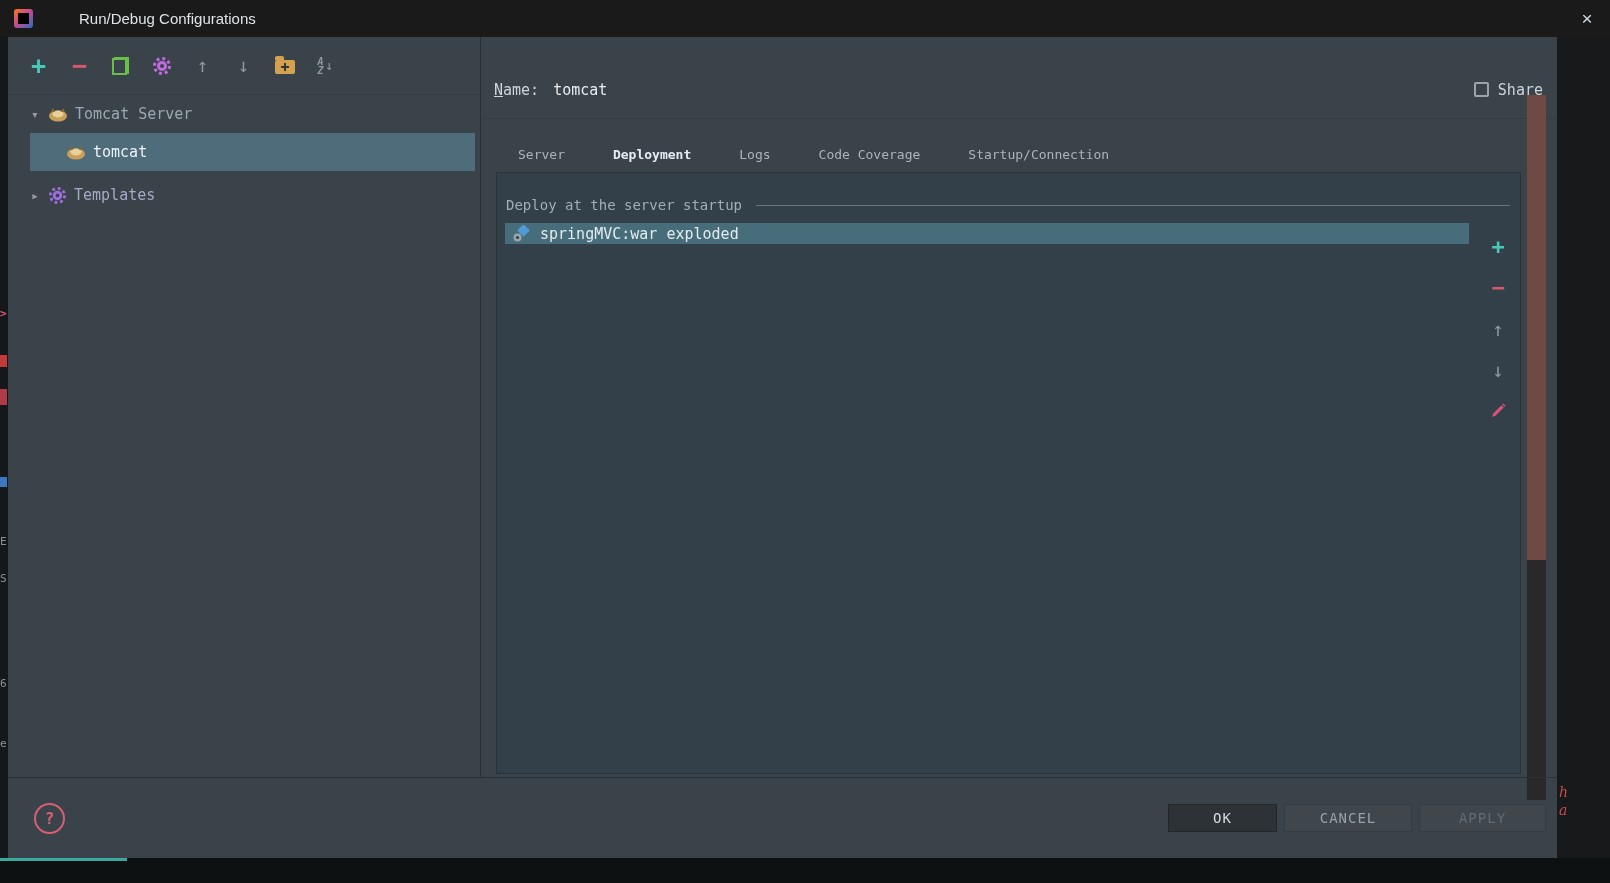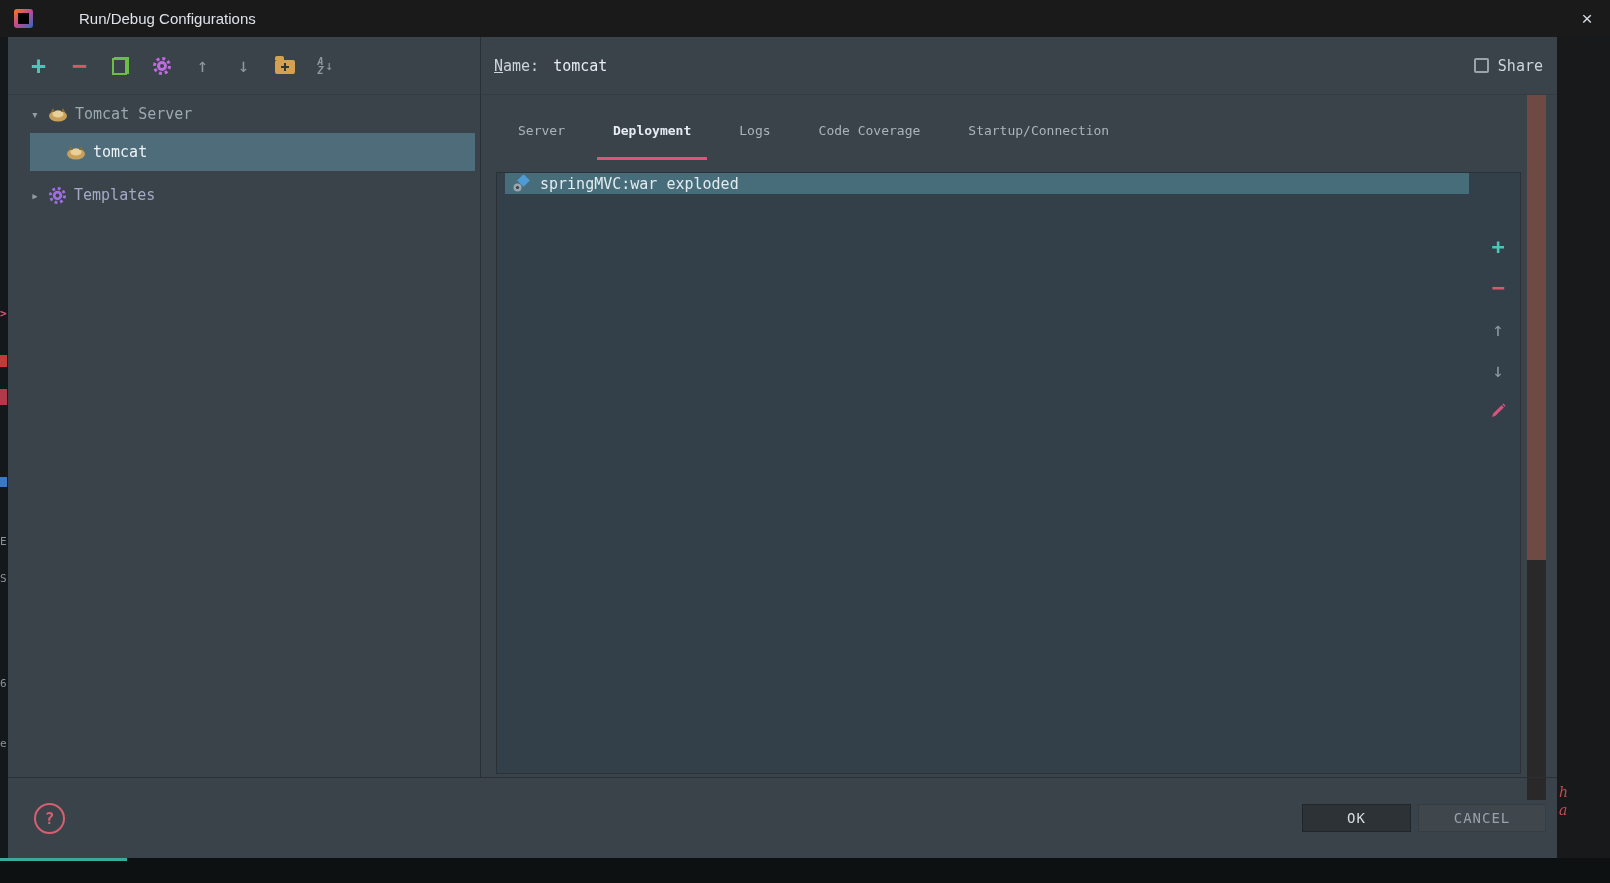--- a/index.html
+++ b/index.html
@@ -55,21 +55,21 @@
 
   .tree-row { height:38px; display:flex; align-items:center; font-size:15px; color:#9ba9b2; cursor:default; }
   .tree-row .chevron { width:26px; text-align:center; color:#929ca4; font-size:13px; flex:0 0 26px; margin-left:14px; }
   .tree-row .t-icon { margin-right:7px; display:flex; align-items:center; }
   .tree-row.selected { background:#4e6c7a; color:#eef3f6; margin-left:22px; margin-right:5px; padding-left:36px; }
   .lbl-templates { color:#a4aac6; }
 
   
   .right-panel { position:absolute; left:474px; top:0; right:0; bottom:81px; }
   .name-row { height:58px; display:flex; align-items:center; padding-left:12px;
-              border-bottom:1px solid #343c43; font-size:15px; }
+              border-bottom:1px solid #343c43; font-size:15px;margin-top:24px; }
   .name-row .nlabel { color:#ccd4db; }
   .name-row .nlabel .u { text-decoration:underline; }
   .name-row .nvalue { margin-left:14px; color:#e8edf1; }
   .share-box { margin-left:auto; margin-right:14px; display:flex; align-items:center; gap:9px; }
   .checkbox { width:15px; height:15px; border:2px solid #9aa4ac; border-radius:2px; background:transparent; }
   .share-lbl { color:#cdd5dc; font-size:15px;text-align:center; }
 
   .tabs { height:70px; display:flex; align-items:center; padding-left:12px; }
   .tab { padding:0 24px; height:100%; display:flex; align-items:center; font-size:13px;
          color:#a9b4bd; position:relative; cursor:default; }
@@ -223,20 +223,24 @@
 
       <div class="tabs">
         <div class="tab">Server</div>
         <div class="tab selected">Deployment</div>
         <div class="tab">Logs</div>
         <div class="tab">Code Coverage</div>
         <div class="tab">Startup/Connection</div>
       </div>
 
       <div class="group">
+        <div class="group-title-row">
+          <span class="group-title">Deploy at the server startup</span>
+          <span class="group-line"></span>
+        </div>
 
         <div class="deploy-row">
           <span style="display:flex">
             <svg width="19" height="18" viewBox="0 0 19 18">
               <rect x="7" y="1" width="9" height="9" transform="rotate(45 11.5 5.5)" fill="#4f9bd6"></rect>
               <circle cx="5.5" cy="12.5" r="4" fill="#9aa5ad"></circle>
               <circle cx="5.5" cy="12.5" r="1.6" fill="#33404a"></circle>
             </svg>
           </span>
           <span>springMVC:war exploded</span>
@@ -267,17 +271,18 @@
 
     <div class="scrollbar">
       <div class="scroll-thumb"></div>
     </div>
 
     <div class="footer">
       <div class="help-btn">?</div>
       <div class="footer-buttons">
         <div class="btn btn-ok">OK</div>
         <div class="btn btn-cancel">CANCEL</div>
+        <div class="btn btn-apply">APPLY</div>
       </div>
     </div>
 
   </div>
 </div>
 
 </body></html>

